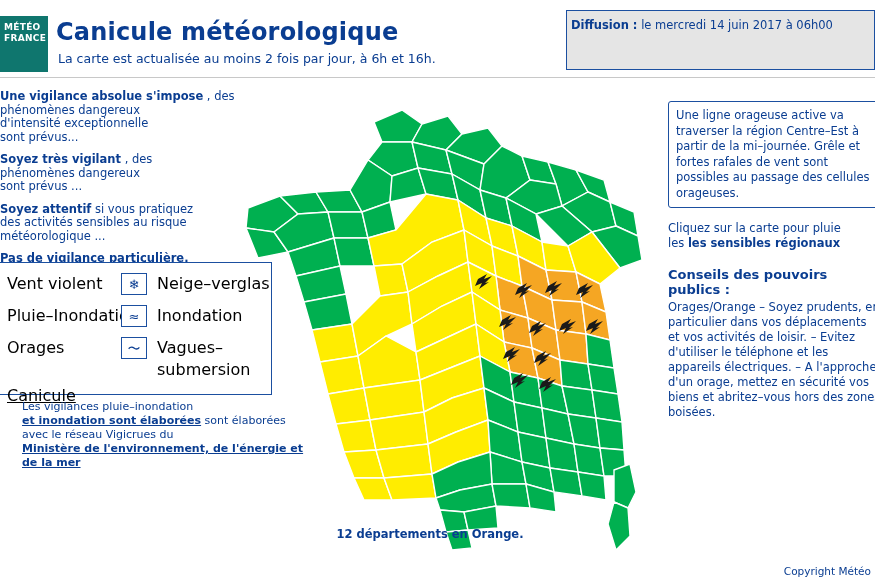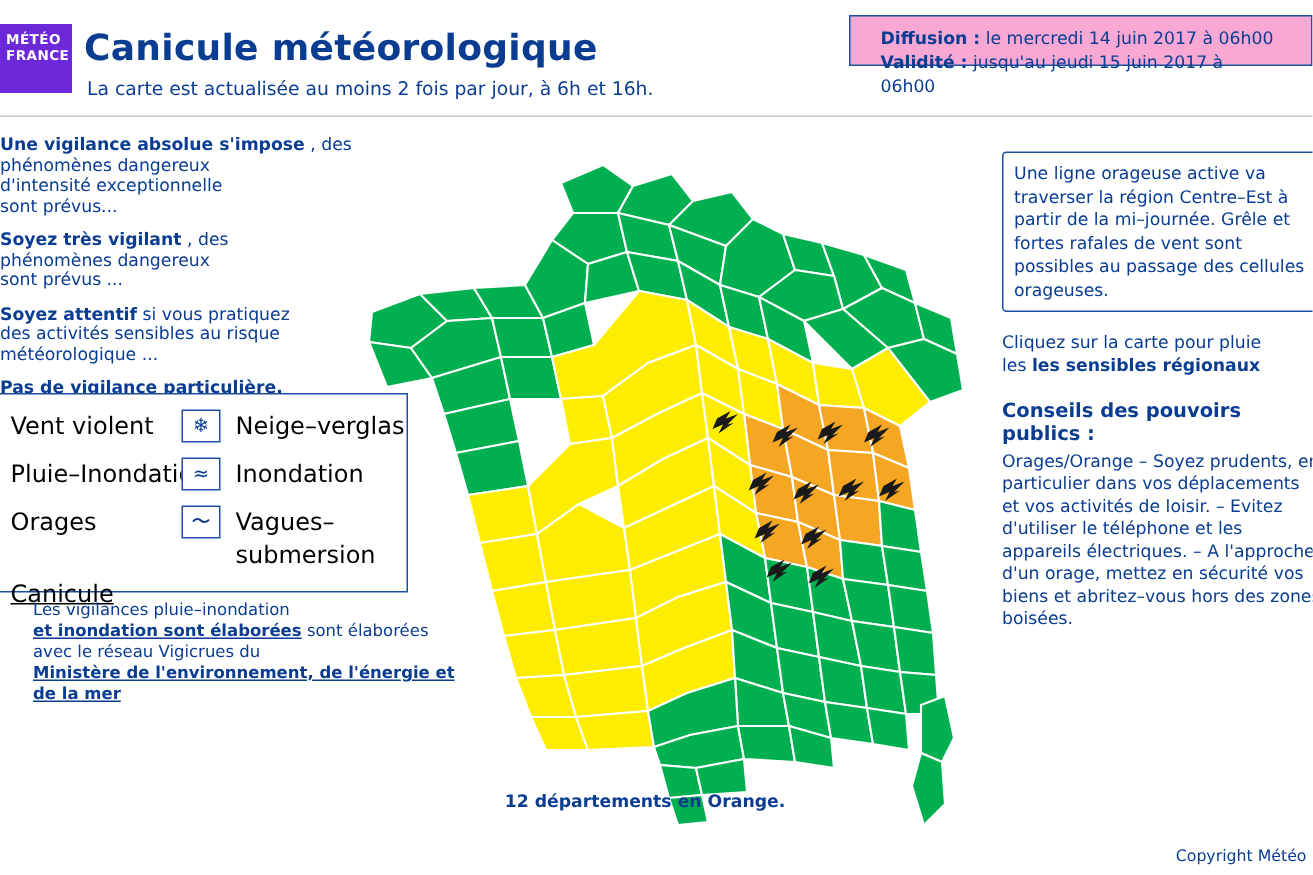--- a/index.html
+++ b/index.html
@@ -19,22 +19,22 @@
   
   .header {
     position: absolute;
     left: 0; top: 0;
     width: 875px; height: 78px;
     border-bottom: 1px solid #c8c8c8;
   }
   .logo {
     position: absolute;
     left: 0; top: 16px;
-    width: 48px; height: 46px;
-    background: #6d28d9;
+    width: 48px; height: 56px;
+    background: #0f766e;
     color: #ffffff;
     font-size: 9px;
     font-weight: bold;
     line-height: 11px;
     padding: 6px 2px 0 4px;
     letter-spacing: .3px;
   }
   .logo .l1, .logo .l2, .logo .l3 { display: block; }
   .title-main {
     position: absolute;
@@ -48,24 +48,24 @@
     position: absolute;
     left: 58px; top: 51px;
     font-size: 12.5px;
     color: #0a3d91;
   }
 
   
   .diffusion {
     position: absolute;
     left: 566px; top: 10px;
-    width: 309px; height: 34px;
+    width: 309px; height: 60px;
     border: 1px solid #1b4fa0;
-    background: #f9a8d4;
-    padding: 6px 20px;
+    background: #e5e5e5;
+    padding: 6px 4px;
     font-size: 11.5px;
     color: #0a3d91;
     line-height: 16px;
   }
   .diffusion b { font-weight: bold; }
 
   
   .left-panel {
     position: absolute;
     left: -34px; top: 90px;
@@ -197,24 +197,20 @@
       <span class="l1">MÉTÉO</span>
       <span class="l2">FRANCE</span>
     </div>
     <div class="title-main">Canicule météorologique</div>
     <div class="title-sub">La carte est actualisée au moins 2 fois par jour, à 6h et 16h.</div>
 
     <div class="diffusion">
       <div>
         <b>Diffusion :</b>
         <span>le mercredi 14 juin 2017 à 06h00</span>
-      </div>
-      <div>
-        <b>Validité :</b>
-        <span>jusqu'au jeudi 15 juin 2017 à 06h00</span>
       </div>
     </div>
   </div>
 
   <div class="left-panel">
 
     <div class="lvl">
       
       <span class="lvl-title">Une vigilance absolue s'impose</span>
       <span>, des phénomènes dangereux</span><br>

